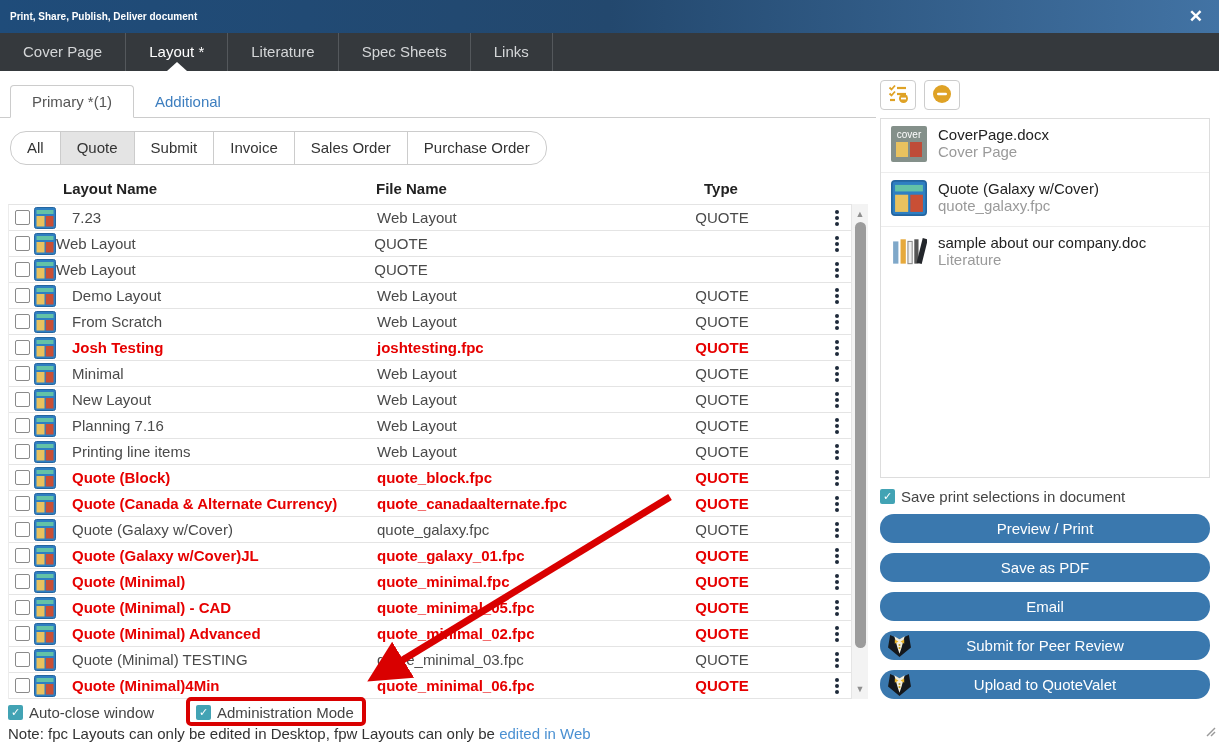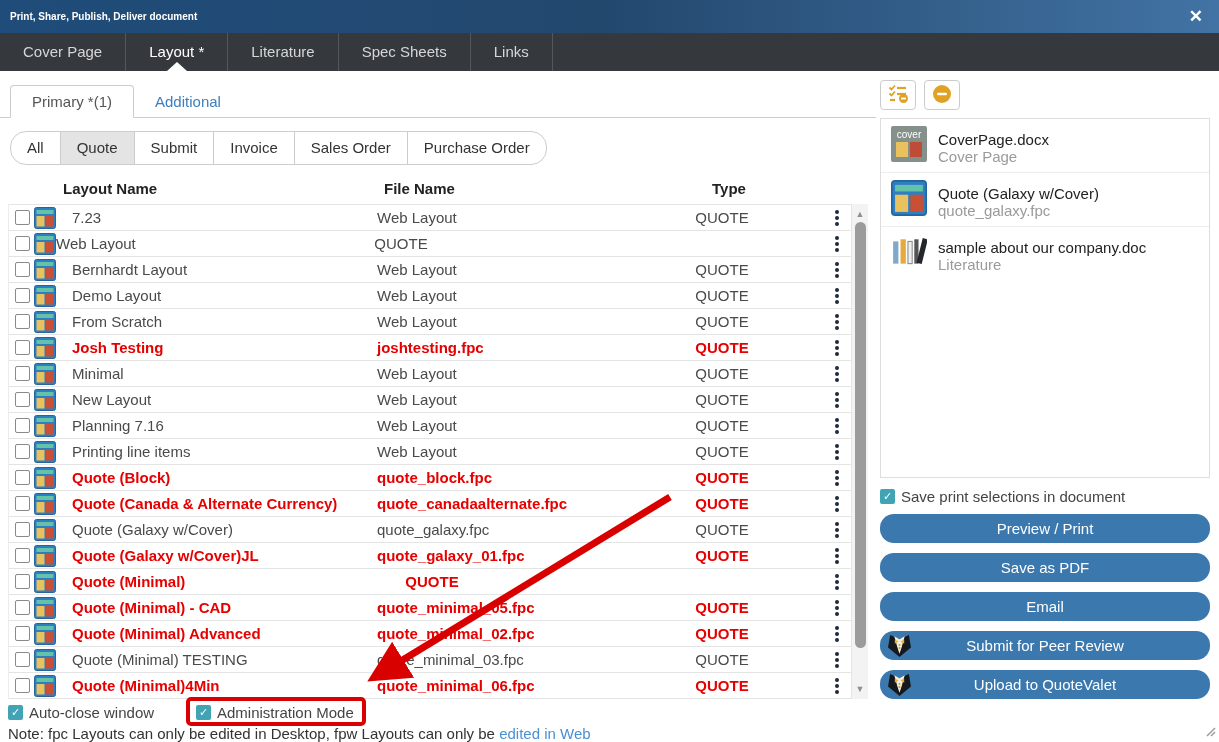--- a/index.html
+++ b/index.html
@@ -29,21 +29,21 @@
 
   
   .filters { position:absolute; top:131px; left:10px; display:inline-flex; border:1px solid #ccc; border-radius:16px; overflow:hidden; background:#fff; }
   .filter { line-height:32px; padding:0 16px; color:#333; border-left:1px solid #ccc; cursor:pointer; white-space:nowrap; }
   .filter:first-child { border-left:none; }
   .filter.active { background:#e4e4e4; }
 
   
   .thead { position:absolute; top:180px; left:8px; width:860px; height:24px; font-weight:bold; color:#222; display:flex; }
   .thead .h-name { margin-left:55px; width:313px; }
-  .thead .h-file { width:290px;margin-left:8px; }
+  .thead .h-file { width:290px; }
   .thead .h-type { width:110px; text-align:center; }
   .tbody { position:absolute; top:204px; left:8px; width:860px; height:495px; border-top:1px solid #e4e4e4; border-left:1px solid #ececec; border-right:1px solid #e0e0e0; }
   .row { display:flex; align-items:center; height:26px; border-bottom:1px solid #e4e4e4; color:#4a4a4a; }
   .c-check { width:15px; height:15px; margin-left:6px; border:1px solid #8a8a8a; border-radius:2px; background:#fff; flex:none; cursor:pointer; }
   .c-icon { width:22px; height:22px; margin-left:4px; flex:none; display:flex; }
   .c-name { margin-left:16px; width:305px; white-space:nowrap; overflow:hidden; }
   .c-file { width:290px; white-space:nowrap; }
   .c-type { width:110px; text-align:center; }
   .row.hl .c-name, .row.hl .c-file, .row.hl .c-type { color:#e60000; font-weight:bold; }
   .c-kebab { margin-left:auto; margin-right:28px; display:flex; flex-direction:column; gap:2px; cursor:pointer; }
@@ -61,21 +61,21 @@
   .fc-auto { top:704px; left:8px; }
   .fc-admin { top:704px; left:196px; }
   .admin-redbox { position:absolute; top:697px; left:186px; width:180px; height:29px; border:4px solid #d90000; border-radius:5px; pointer-events:none; }
   .note { position:absolute; top:725px; left:8px; color:#333; }
   .note a { color:#4a90d2; text-decoration:none; cursor:pointer; }
 
   
   .side-toolbar { position:absolute; top:80px; left:880px; display:flex; gap:8px; }
   .tool-btn { width:36px; height:30px; border:1px solid #ccc; border-radius:4px; background:#fff; display:flex; align-items:center; justify-content:center; cursor:pointer; }
   .side-panel { position:absolute; top:118px; left:880px; width:330px; height:360px; border:1px solid #ddd; background:#fff; }
-  .side-item { display:flex; align-items:flex-end; gap:11px; padding:7px 10px; border-bottom:1px solid #ededed; cursor:pointer; }
+  .side-item { display:flex; align-items:flex-start; gap:11px; padding:7px 10px; border-bottom:1px solid #ededed; cursor:pointer; }
   .side-item:last-child { border-bottom:none; }
   .si-text .si-title { color:#222; }
   .si-text .si-sub { color:#9a9a9a; }
   .save-check { position:absolute; top:488px; left:880px; display:flex; align-items:center; gap:6px; color:#444; }
   .side-buttons { position:absolute; top:514px; left:880px; width:330px; }
   .action-btn { position:relative; height:29px; margin-bottom:10px; background:#3a78ae; color:#fff; border-radius:14px;
     display:flex; align-items:center; justify-content:center; cursor:pointer; font-size:15px; }
   .action-btn .btn-icon { position:absolute; left:7px; top:2px; display:flex; }
 
   
@@ -161,21 +161,20 @@
       <div class="row">
         <span class="c-check"></span>
         <span class="c-icon">
           <svg width="22" height="22" viewBox="0 0 22 22">
             <rect x="0.5" y="0.5" width="21" height="21" rx="2" fill="#2e7fc2" stroke="#2465a0"></rect>
             <rect x="2.5" y="3" width="17" height="4" fill="#63c2a7"></rect>
             <rect x="2.5" y="9" width="8" height="10.5" fill="#e9c25f"></rect>
             <rect x="11.8" y="9" width="7.7" height="10.5" fill="#c94f35"></rect>
           </svg>
         </span>
-        <span class="c-name">Bernhardt Layout</span>
         <span class="c-file">Web Layout</span>
         <span class="c-type">QUOTE</span>
         <span class="c-kebab">
           <i></i>
           <i></i>
           <i></i>
         </span>
       </div>
       <div class="row">
         <span class="c-check"></span>
@@ -390,20 +389,21 @@
         <span class="c-check"></span>
         <span class="c-icon">
           <svg width="22" height="22" viewBox="0 0 22 22">
             <rect x="0.5" y="0.5" width="21" height="21" rx="2" fill="#2e7fc2" stroke="#2465a0"></rect>
             <rect x="2.5" y="3" width="17" height="4" fill="#63c2a7"></rect>
             <rect x="2.5" y="9" width="8" height="10.5" fill="#e9c25f"></rect>
             <rect x="11.8" y="9" width="7.7" height="10.5" fill="#c94f35"></rect>
           </svg>
         </span>
         <span class="c-name">Quote (Minimal)</span>
+        <span class="c-file">quote_minimal.fpc</span>
         <span class="c-type">QUOTE</span>
         <span class="c-kebab">
           <i></i>
           <i></i>
           <i></i>
         </span>
       </div>
       <div class="row hl">
         <span class="c-check"></span>
         <span class="c-icon">

